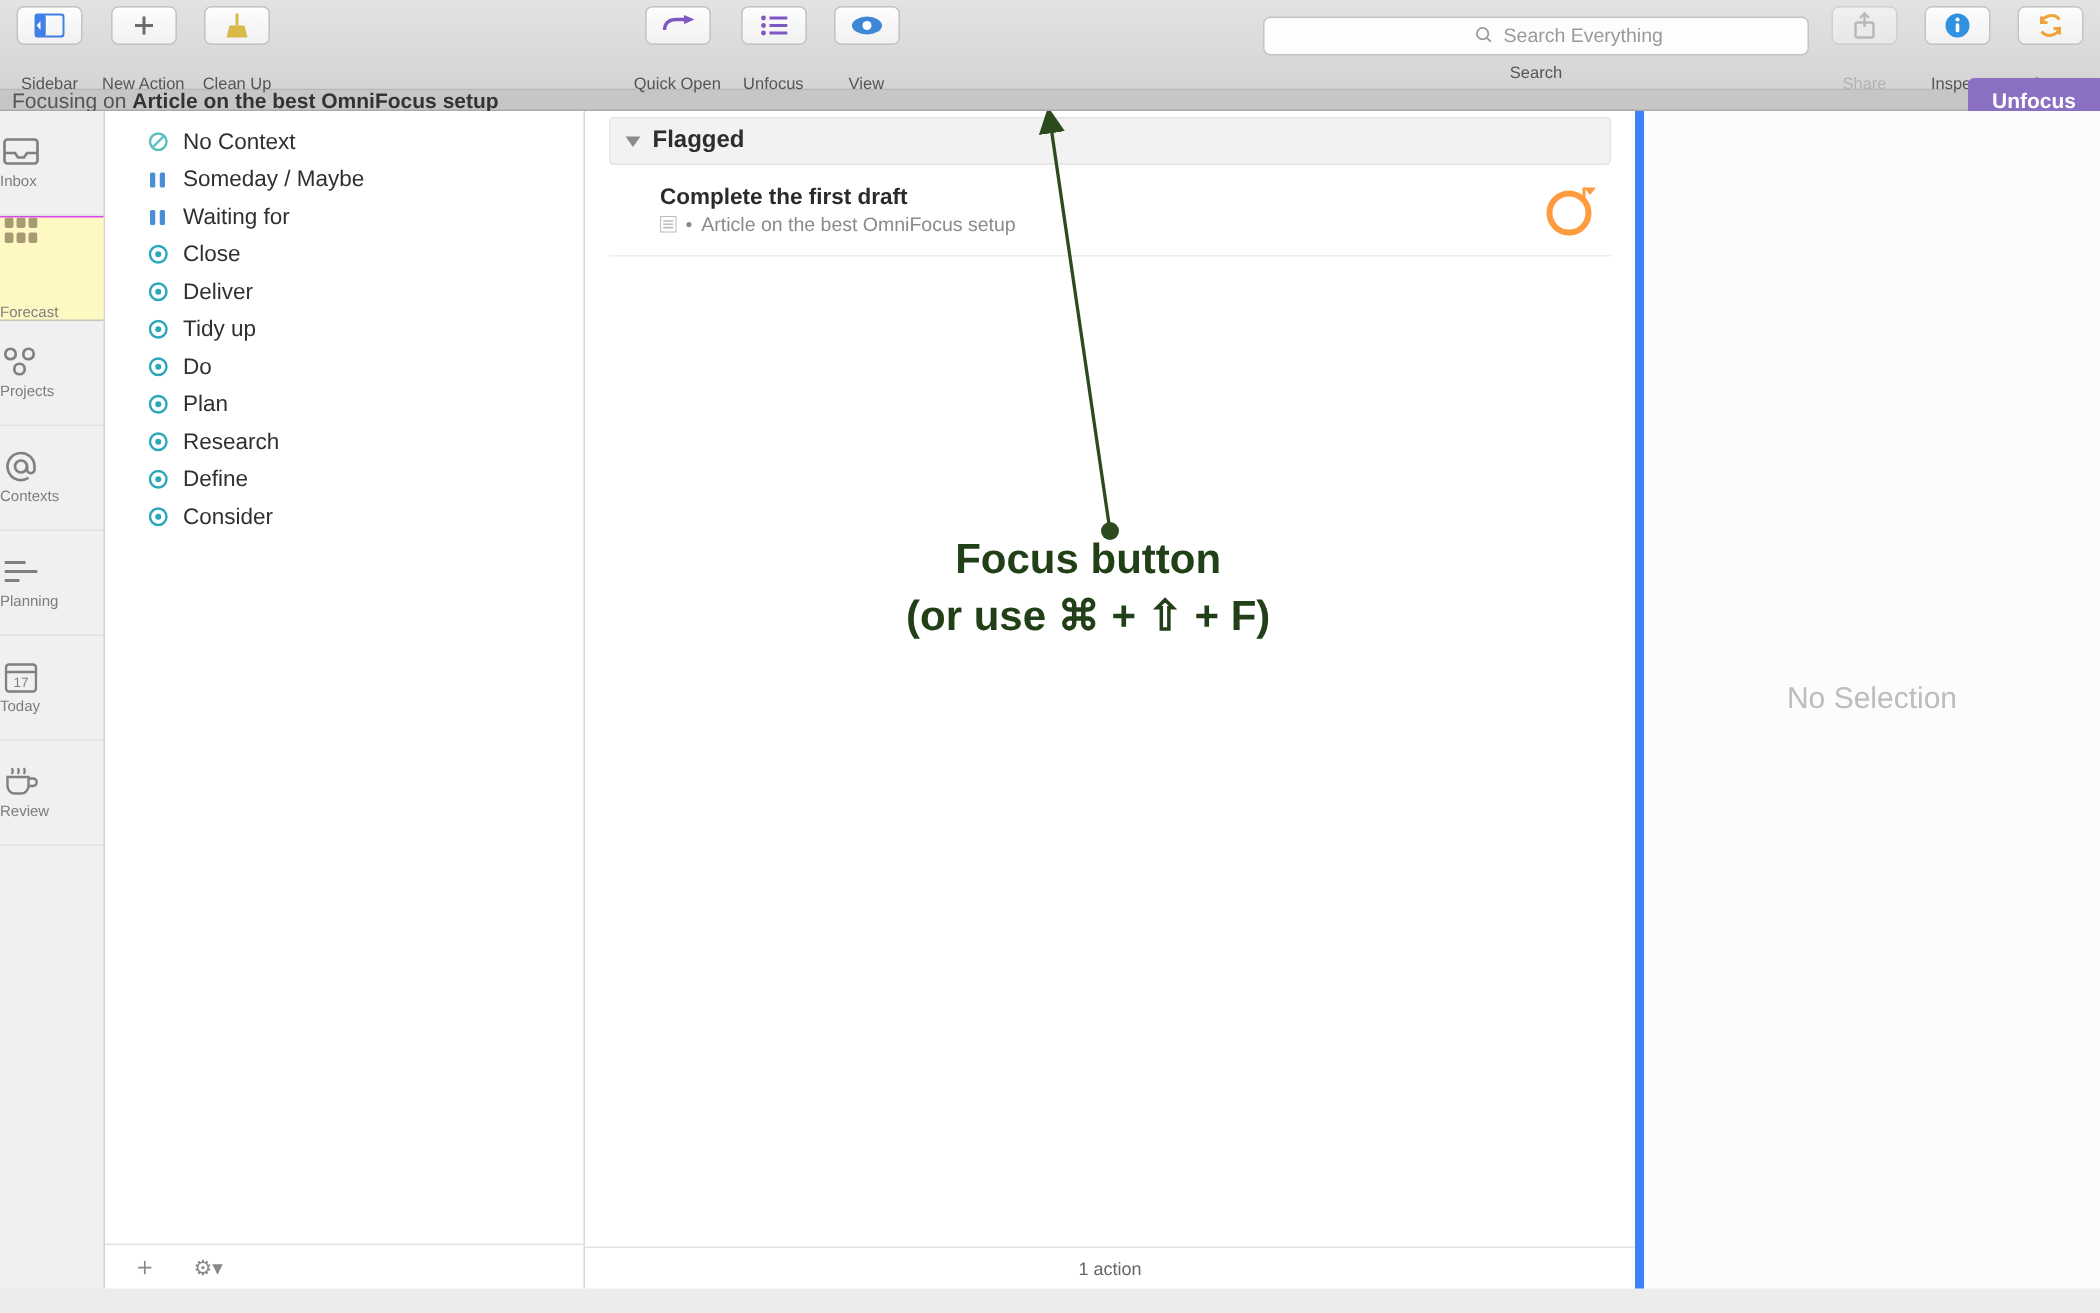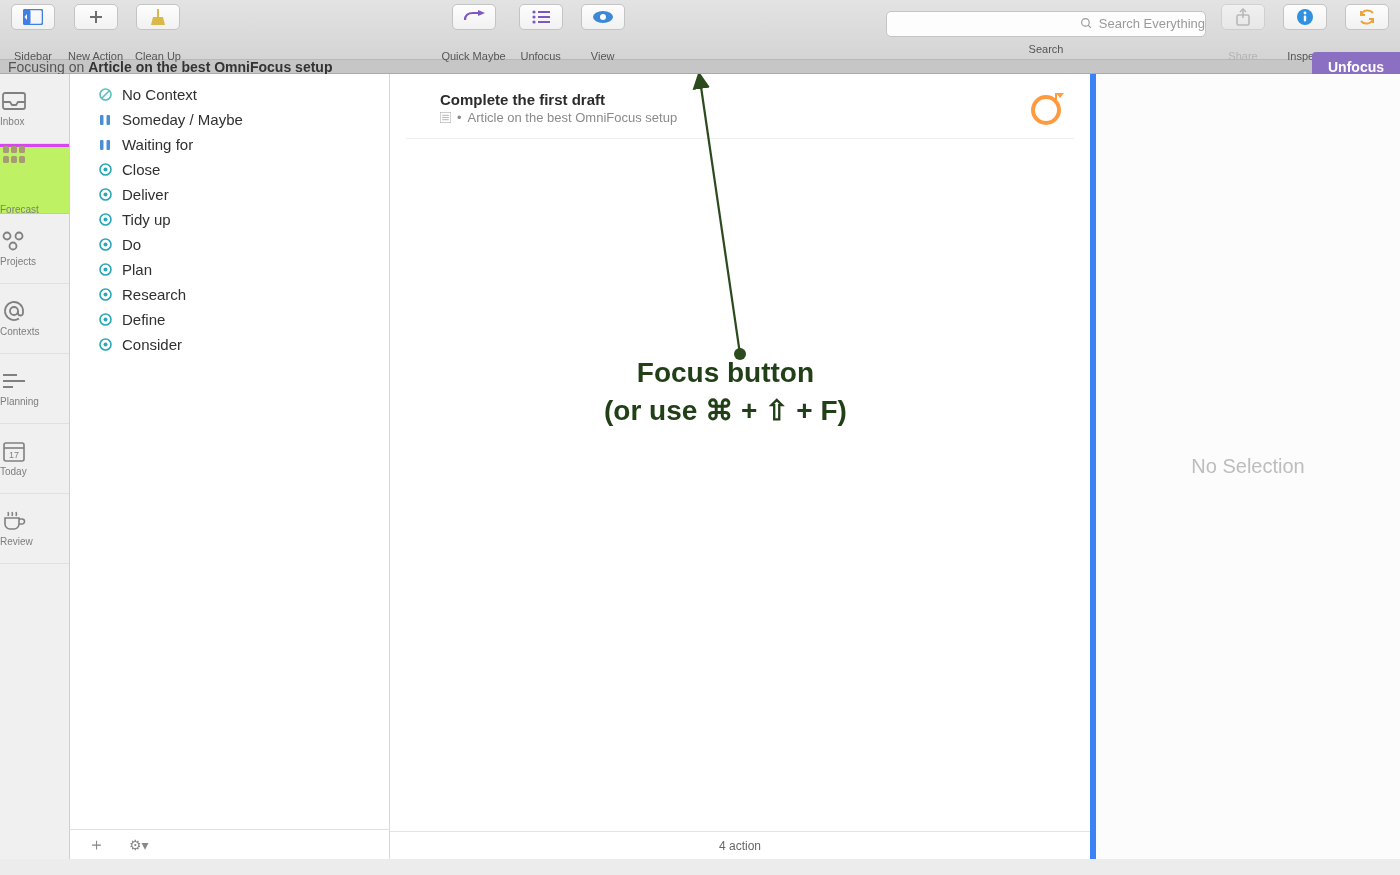--- a/index.html
+++ b/index.html
@@ -25,22 +25,22 @@
     background: linear-gradient(to bottom, #fdfdfd, #f1f1f1);
     border: 1px solid #c4c4c4;
     display: flex; align-items: center; justify-content: center;
     box-shadow: 0 1px 0 rgba(255,255,255,.6) inset;
   }
   .tb-btn.disabled .tb-ic { opacity: .55; }
   .tb-btn.disabled { color: #b3b3b3; }
   .tb-spacer { flex: 1; }
   .search-wrap { display: flex; flex-direction: column; align-items: center; gap: 6px; padding-top: 6px; }
   .search-field {
-    width: 320px; height: 26px; border: 1px solid #c4c4c4; border-radius: 5px;
-    background: #fdfdfd; display: flex; align-items: center; justify-content: flex-end;
+    width: 364px; height: 26px; border: 1px solid #c4c4c4; border-radius: 5px;
+    background: #fdfdfd; display: flex; align-items: center; justify-content: center;
     color: #9a9a9a; font-size: 13px; gap: 6px; padding-left: 44px;
   }
   .search-field svg { flex: 0 0 auto; }
   .search-lbl { font-size: 11px; color: #555; }
 
   
   .focusbar {
     height: 14px; background: #c6c6c6; border-bottom: 1px solid #aaa;
     display: flex; align-items: center; justify-content: space-between;
     padding: 0 0 0 8px; font-size: 14px; color: #555;
@@ -58,21 +58,21 @@
 
   .leftnav {
     width: 70px; background: #f0f0f0; border-right: 1px solid #d0d0d0;
     display: flex; flex-direction: column;
   }
   .ln-item {
     display: flex; flex-direction: column; justify-content: center;
     height: 70px; font-size: 10px; color: #7d7d7d; gap: 4px;
     border-bottom: 1px solid #e0e0e0; cursor: pointer;
   }
-  .ln-item.active { background: #bef264; border-top: 3px solid #d946ef; border-bottom:1px solid #c8c4b6;gap:40px; }
+  .ln-item.active { background: #fef9c3; border-top: 1px solid #d946ef; border-bottom:1px solid #c8c4b6;gap:40px; }
   .ln-ic { width: 28px; height: 22px; display: flex; align-items: center; justify-content: center; color: #777; }
 
   .context-col {
     width: 320px; background: #fff; border-right: 1px solid #d8d8d8;
     position: relative;
   }
   .ctx-item {
     display: flex; align-items: center; gap: 10px; padding: 4px 12px 4px 28px;
     font-size: 15px; color: #303030; cursor: pointer;
   }
@@ -152,21 +152,21 @@
     </div>
   <div class="tb-spacer"></div>
   <div class="tb-group" id="tb-center">
       <div class="tb-btn">
         <div class="tb-ic">
           <svg width="22" height="14" viewBox="0 0 22 14">
             <path d="M2 10 Q2 3 10 3 L17 3" fill="none" stroke="#7e57c2" stroke-width="2.2"></path>
             <polygon points="15,0 22,3 15,6" fill="#7e57c2"></polygon>
           </svg>
         </div>
-        <span>Quick Maybe</span>
+        <span>Quick Open</span>
       </div>
       <div class="tb-btn">
         <div class="tb-ic">
           <svg width="18" height="14" viewBox="0 0 18 14">
             <circle cx="2" cy="2" r="1.6" fill="#7e57c2"></circle>
             <line x1="6" y1="2" x2="18" y2="2" stroke="#7e57c2" stroke-width="2"></line>
             <circle cx="2" cy="7" r="1.6" fill="#7e57c2"></circle>
             <line x1="6" y1="7" x2="18" y2="7" stroke="#7e57c2" stroke-width="2"></line>
             <circle cx="2" cy="12" r="1.6" fill="#7e57c2"></circle>
             <line x1="6" y1="12" x2="18" y2="12" stroke="#7e57c2" stroke-width="2"></line>
@@ -418,20 +418,26 @@
         </div>
       </div>
     <div class="ctx-foot">
       <span style="cursor:pointer;font-size:17px;">＋</span>
       <span style="cursor:pointer;font-size:14px;">⚙︎▾</span>
     </div>
   </div>
 
   <div class="main-col">
     <div class="main-inner">
+      <div class="grp-header">
+        <svg width="10" height="10" viewBox="0 0 10 10">
+            <polygon points="0,2 10,2 5,9" fill="#8a8a8a"></polygon>
+          </svg>
+        <span>Flagged</span>
+      </div>
       <div class="task-row">
         <div>
           <div class="task-text">Complete the first draft</div>
           <div class="task-sub">
             <svg width="11" height="11" viewBox="0 0 10 10">
                 <rect x="0" y="0" width="10" height="10" rx="1" fill="none" stroke="#bbb" stroke-width="1.2"></rect>
                 <line x1="2" y1="3" x2="8" y2="3" stroke="#bbb"></line>
                 <line x1="2" y1="5" x2="8" y2="5" stroke="#bbb"></line>
                 <line x1="2" y1="7" x2="8" y2="7" stroke="#bbb"></line>
               </svg>
@@ -454,20 +460,20 @@
           </defs>
         <line x1="48" y1="280" x2="8" y2="6" stroke="#2b4b1f" stroke-width="2.2" marker-end="url(#arrhead)"></line>
         <circle cx="48" cy="280" r="6" fill="#2b4b1f"></circle>
       </svg>
       <div class="annot">
         <div>Focus button</div>
         <div>(or use ⌘ + ⇧ + F)</div>
       </div>
     </div>
     <div class="status-foot">
-      <span>4 action</span>
+      <span>1 action</span>
     </div>
   </div>
 
   <div class="inspector">
     <span>No Selection</span>
   </div>
 </div>
 
 </body></html>

